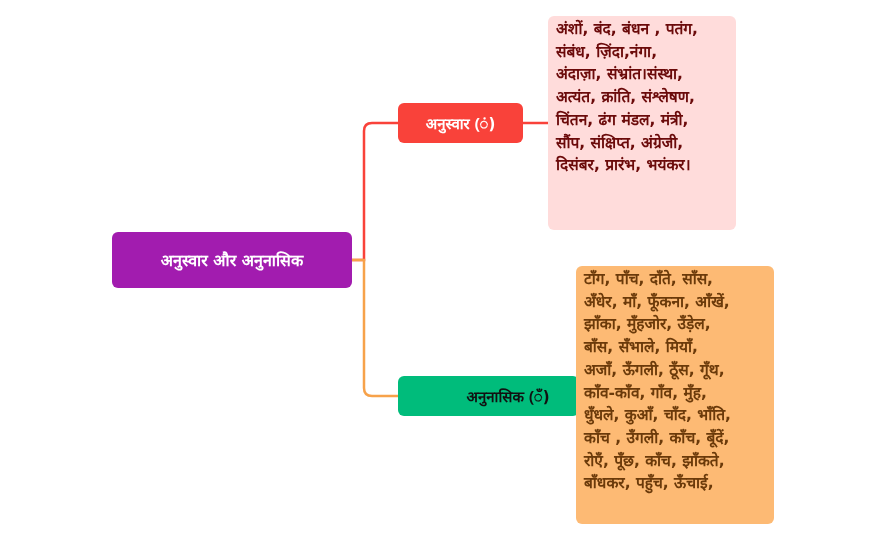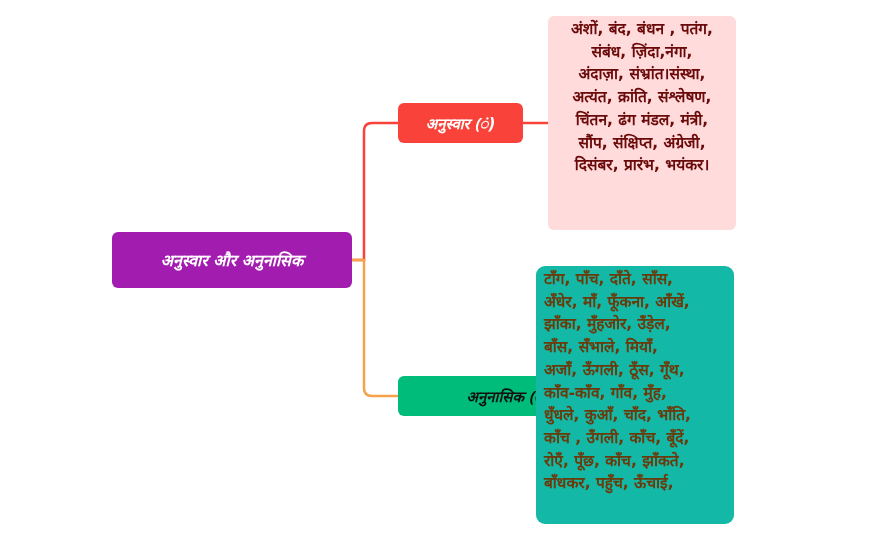--- a/index.html
+++ b/index.html
@@ -1,25 +1,25 @@
 <!DOCTYPE html>
 <html><head>
 <meta charset="utf-8">
 <style>
   html, body { margin: 0; padding: 0; background: #ffffff; }
   body { width: 876px; height: 542px; position: relative; overflow: hidden;
          font-family: "DejaVu Sans", "Liberation Sans", sans-serif; }
   .node { position: absolute; border-radius: 6px; display: flex; align-items: center; justify-content: center;
-          font-weight: bold; font-style: italic; }
+          font-weight: bold; }
   .root { left: 112px; top: 232px; width: 240px; height: 56px; background: #a21caf; color: #ffffff; font-size: 16px; }
   .branch-a { left: 398px; top: 103px; width: 125px; height: 40px; background: #f9423a; color: #ffffff; font-size: 15px; }
   .branch-b { left: 398px; top: 376px; width: 142px; height: 40px; background: #00bc7b; color: #111111; font-size: 15px; padding-left: 39px; }
   .leaf { position: absolute; border-radius: 6px; padding: 2px 8px; font-size: 15.5px; font-weight: bold; line-height: 22.7px; }
-  .leaf-a { left: 548px; top: 16px; width: 172px; height: 210px; background: #ffdcdb; color: #6b0a0a; text-align: center; }
-  .leaf-b { left: 536px; top: 266px; width: 182px; height: 254px; background: #14b8a6; color: #6b3a0a; border-radius: 9px; }
+  .leaf-a { left: 548px; top: 16px; width: 172px; height: 210px; background: #ffdcdb; color: #6b0a0a; }
+  .leaf-b { left: 576px; top: 266px; width: 182px; height: 254px; background: #fdba74; color: #6b3a0a; }
   .leaf .line { display: block; white-space: nowrap; }
   svg.edges { position: absolute; left: 0; top: 0; }
 </style>
 </head>
 <body>
 
 <svg class="edges" width="876" height="542">
   <path d="M352 260 L364 260 L364 131 Q364 123 372 123 L398 123" fill="none" stroke="#f9423a" stroke-width="2.5"></path>
   <path d="M352 260 L364 260 L364 388 Q364 396 372 396 L398 396" fill="none" stroke="#f7a24a" stroke-width="2.5"></path>
   <path d="M523 123 L548 123" fill="none" stroke="#f9423a" stroke-width="2.5"></path>

